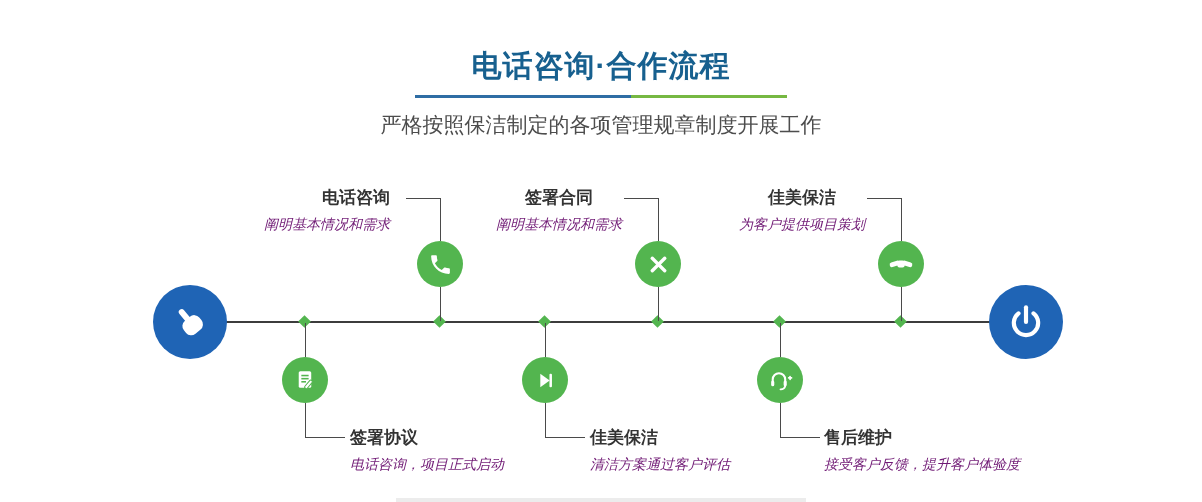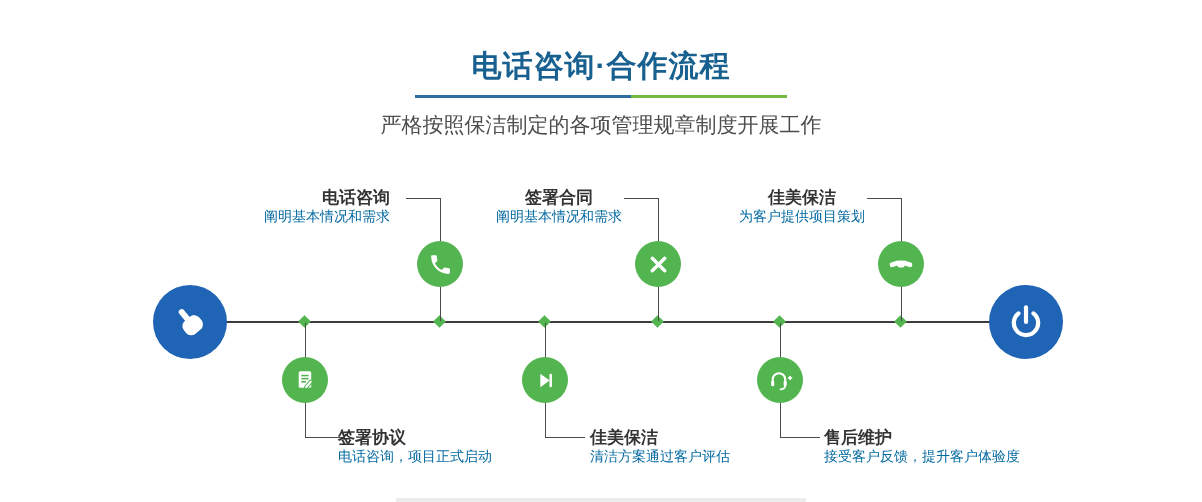--- a/index.html
+++ b/index.html
@@ -74,25 +74,25 @@
   .evt3 { left: 901px; top: 198px; height: 43px; }
   .evb1 { left: 305px; top: 403px; height: 35px; }
   .ehb1 { left: 305px; top: 437px; width: 40px; }
   .evb2 { left: 545px; top: 403px; height: 35px; }
   .ehb2 { left: 545px; top: 437px; width: 40px; }
   .evb3 { left: 780px; top: 403px; height: 35px; }
   .ehb3 { left: 780px; top: 437px; width: 40px; }
   
   .label { position: absolute; white-space: nowrap; }
   .step-title { font-size: 17px; font-weight: bold; color: #333; line-height: 20px; }
-  .step-desc  { font-size: 14px; color: #0369a1; line-height: 17px; }
+  .step-desc  { font-size: 14px; color: #701a75; margin-top: 8px; line-height: 17px; font-style: italic; }
   .lt1 { right: 812px; top: 188px; text-align: right; }
   .lt2 { right: 580px; top: 188px; text-align: center; }
   .lt3 { right: 337px; top: 188px; text-align: center; }
-  .lb1 { left: 338px; top: 428px; text-align: left; }
+  .lb1 { left: 350px; top: 428px; text-align: left; }
   .lb2 { left: 590px; top: 428px; text-align: left; }
   .lb3 { left: 824px; top: 428px; text-align: left; }
   
   .next-section-edge {
     position: absolute; bottom: 0; left: 50%; transform: translateX(-50%);
     width: 410px; height: 4px; background: #ececec;
   }
   svg { display: block; }
 </style>
 </head>

